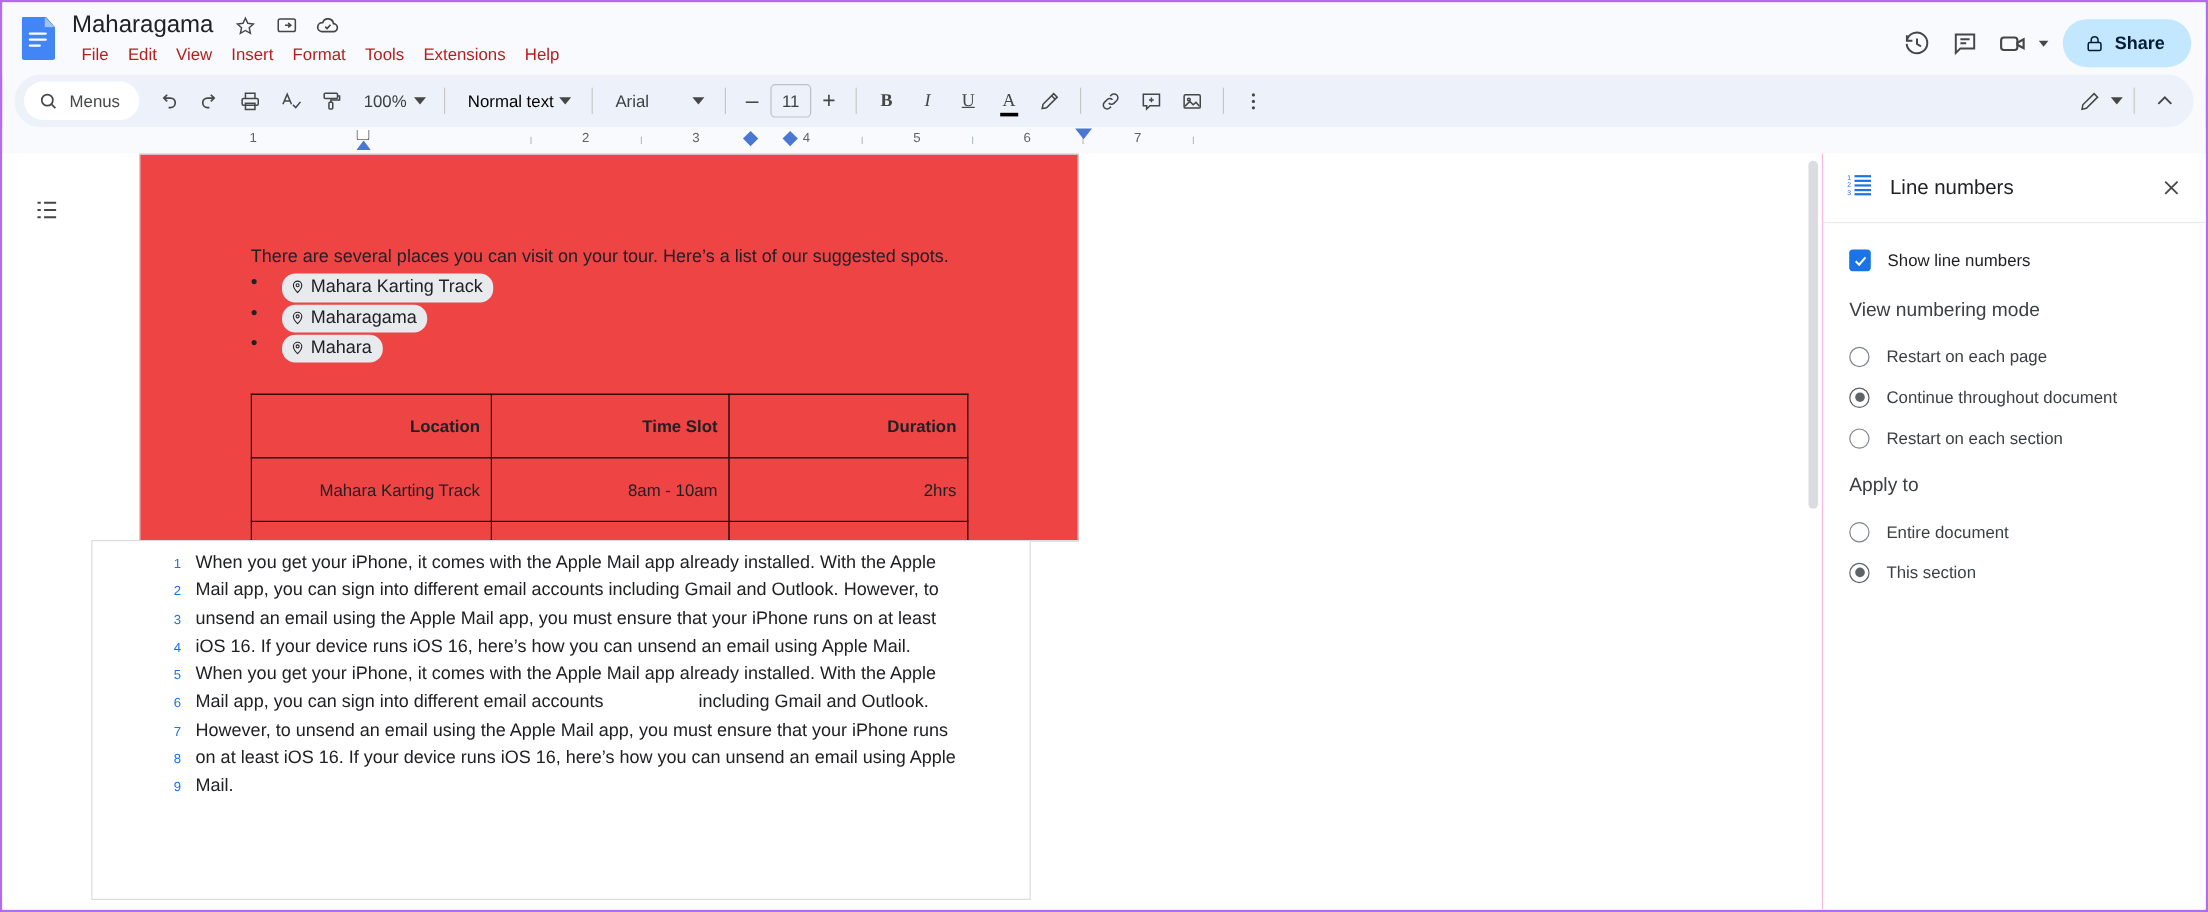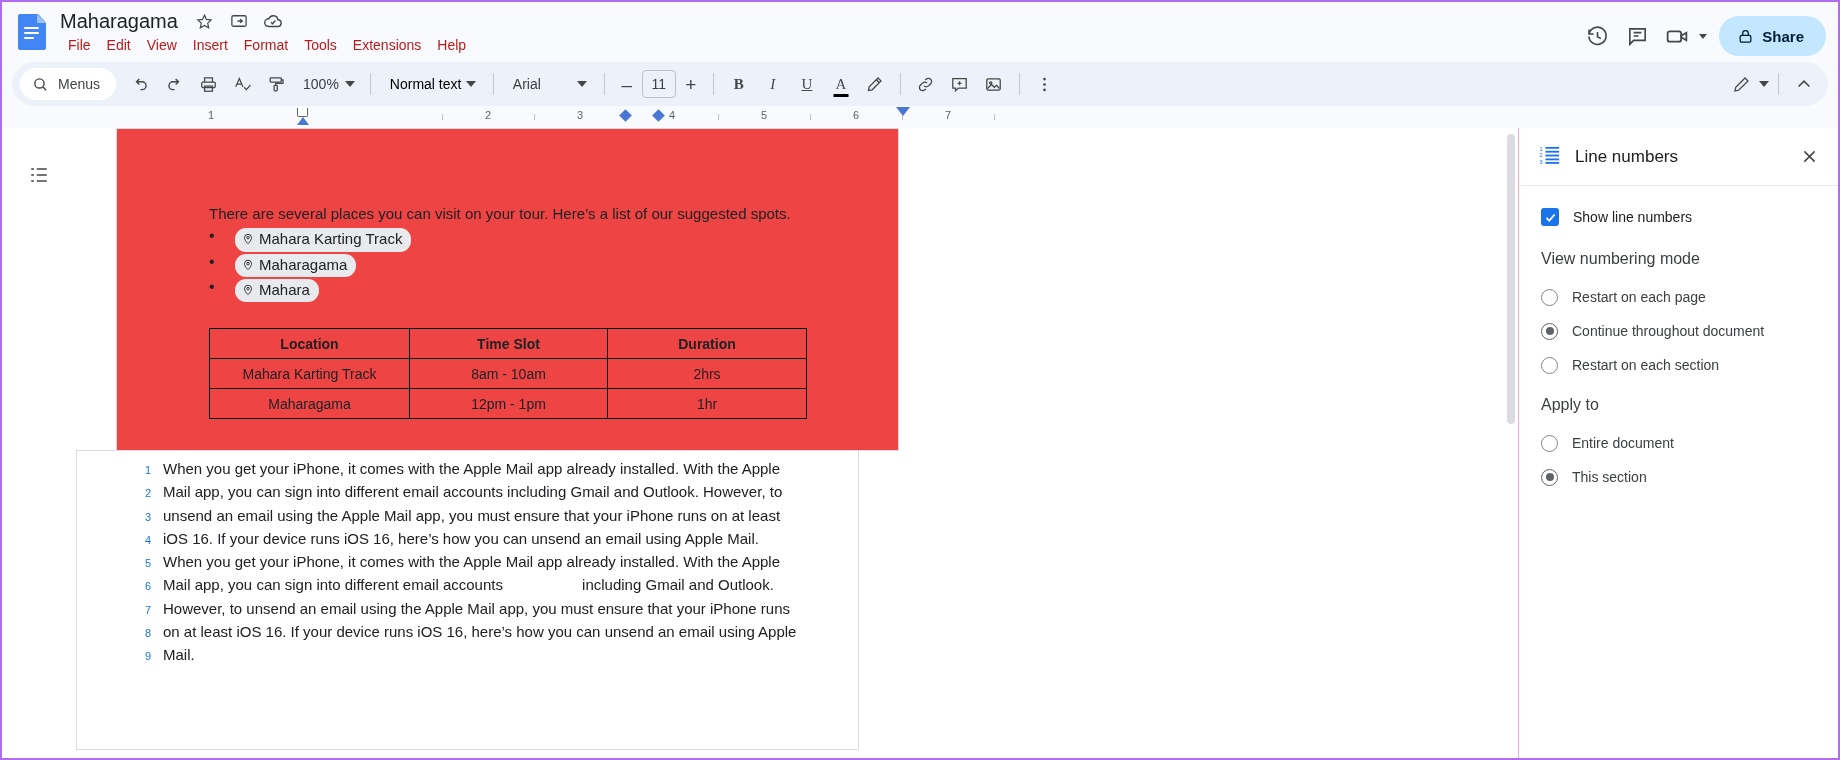--- a/index.html
+++ b/index.html
@@ -99,21 +99,21 @@
 
   .doc-para { font-size:15px;color:#202124;line-height:1.42;margin:0 0 4px 0; }
   .bullets { list-style:none;margin:0;padding:0; }
   .bullets li { display:flex;align-items:center;gap:0; margin:2px 0; font-size:15px;color:#202124; padding-left:26px; position:relative;}
   .bullets li::before { content:"\2022"; position:absolute; left:0; top:-1px; font-size:16px;color:#202124; }
   .chip { display:inline-flex;align-items:center;gap:5px;background:#e8eaed;border-radius:11px;padding:1px 9px 2px 7px;font-size:15px;color:#202124;line-height:1.35;}
   .chip svg { display:block;flex:0 0 auto; }
 
   table.doc-table { border-collapse:collapse; margin-top:26px; width:598px; }
   table.doc-table td, table.doc-table th {
-    border:1px solid #000; padding:6px 9px; font-size:14px; color:#202124; text-align:center; height:30px;
+    border:1px solid #000; padding:18px 9px; font-size:14px; color:#202124; text-align:right; height:30px;
   }
   table.doc-table th { font-weight:700; }
   table.doc-table td:nth-child(1), table.doc-table th:nth-child(1) { width:200px; }
   table.doc-table td:nth-child(2), table.doc-table th:nth-child(2) { width:198px; }
 
   .page2 { position:absolute; left:0; top:322px; width:783px; height:300px; background:#fff; border:1px solid #dadce0; }
   .page2-inner { padding: 6px 60px 0 60px; }
   .numbered-line { display:flex; align-items:baseline; margin:0; }
   .lnum { width:26px; flex:0 0 auto; text-align:right; font-size:11px; color:#1a73e8; padding-right:12px; }
   .ltext { font-size:15px; color:#202124; line-height:1.55; white-space:pre; }

